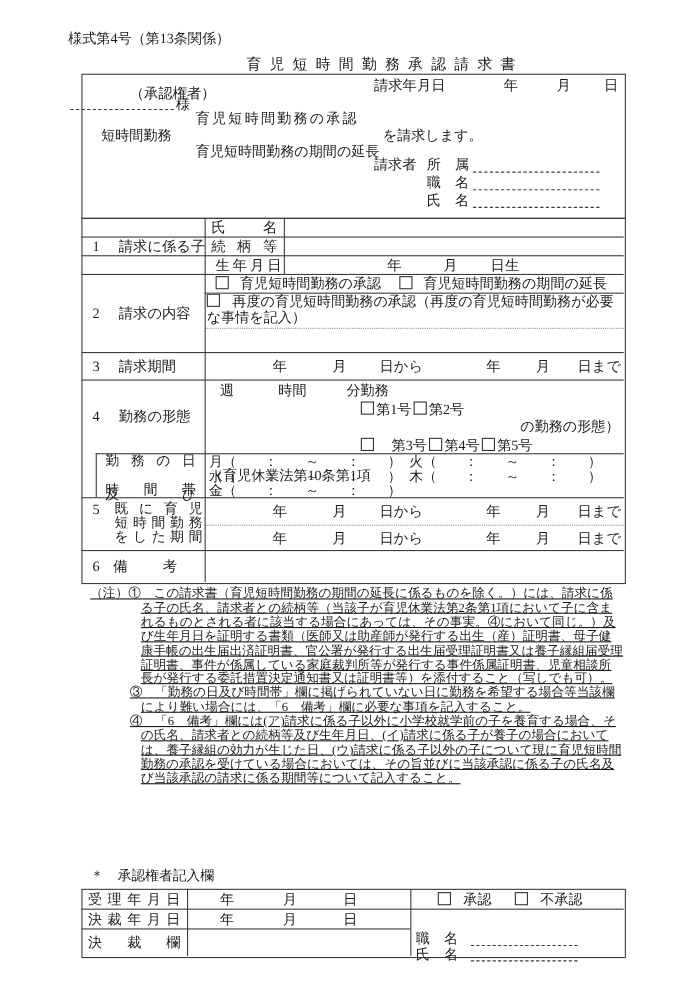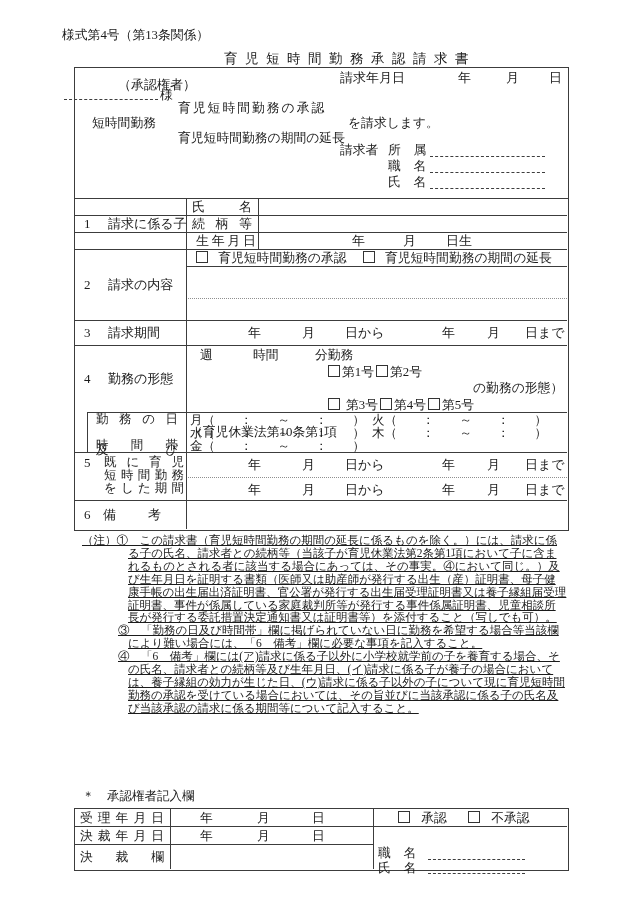--- a/index.html
+++ b/index.html
@@ -84,20 +84,24 @@
   <div class="t" style="left:446px; top:234px;">日生</div>
 
   <div class="t" style="left:84px; top:278px;">2</div>
   <div class="t" style="left:108px; top:278px;">請求の内容</div>
   <div class="t sp13" style="left:196px; top:251px;">
     <span class="cb"></span>
     <span style="margin-left:7px;">育児短時間勤務の承認</span>
     <span class="cb" style="margin-left:13px;"></span>
     <span style="margin-left:7px;">育児短時間勤務の期間の延長</span>
   </div>
+  <div class="w" style="left:188px; top:267px; width:376px; font-size:12.8px; line-height:14.8px;">
+    <span class="cb"></span>
+    <span style="margin-left:8px;"></span><span>再度の育児短時間勤務の承認（再度の育児短時間勤務が必要な事情を記入）</span>
+  </div>
   <div class="fill" style="left:188px; top:300px; width:376px; height:19px;"></div>
 
   <div class="t" style="left:84px; top:326px;">3</div>
   <div class="t" style="left:108px; top:326px;">請求期間</div>
   <div class="t" style="left:248px; top:326px;">年</div>
   <div class="t" style="left:302px; top:326px;">月</div>
   <div class="t" style="left:345px; top:326px;">日から</div>
   <div class="t" style="left:442px; top:326px;">年</div>
   <div class="t" style="left:487px; top:326px;">月</div>
   <div class="t" style="left:525px; top:326px;">日まで</div>
@@ -106,21 +110,21 @@
   <div class="t" style="left:108px; top:372px;">勤務の形態</div>
   <div class="t sp13" style="left:200px; top:348px;">週</div>
   <div class="t sp13" style="left:253px; top:348px;">時間</div>
   <div class="t sp13" style="left:315px; top:348px;">分勤務</div>
   <div class="t sp13" style="left:328px; top:365px;">
     <span class="cb"></span><span style="margin-left:2px;">第1号</span><span class="cb" style="margin-left:2px;"></span><span style="margin-left:2px;">第2号</span>
   </div>
   <div class="t sp13" style="left:190px; top:381px;margin-top:44px;">（育児休業法第10条第1項</div>
   <div class="t sp13" style="left:473px; top:381px;">の勤務の形態）</div>
   <div class="t sp13" style="left:328px; top:398px;">
-    <span class="cb"></span><span style="margin-left:6px;">第3号</span><span class="cb" style="margin-left:2px;"></span><span style="margin-left:2px;">第4号</span><span class="cb" style="margin-left:2px;"></span><span style="margin-left:2px;">第5号</span>
+    <span class="cb"></span><span style="margin-left:16px;">第3号</span><span class="cb" style="margin-left:2px;"></span><span style="margin-left:2px;">第4号</span><span class="cb" style="margin-left:2px;"></span><span style="margin-left:2px;">第5号</span>
   </div>
 
   <div class="jst" style="left:96px; top:413px; width:82px; font-size:12.5px;">勤 務 の 日</div>
   <div class="jst" style="left:96px; top:426px; width:82px; font-size:12.5px;margin-top:18px;">及 び</div>
   <div class="jst" style="left:96px; top:439px; width:82px; font-size:12.5px;">時 間 帯</div>
   <div class="t" style="left:190px; top:413px; font-size:12.5px;"><span>月</span><span>（　　：　　～　　：　　）</span></div>
   <div class="t" style="left:372px; top:413px; font-size:12.5px;"><span>火</span><span>（　　：　　～　　：　　）</span></div>
   <div class="t" style="left:190px; top:426px; font-size:12.5px;"><span>水</span><span>（　　：　　～　　：　　）</span></div>
   <div class="t" style="left:372px; top:426px; font-size:12.5px;"><span>木</span><span>（　　：　　～　　：　　）</span></div>
   <div class="t" style="left:190px; top:439px; font-size:12.5px;"><span>金</span><span>（　　：　　～　　：　　）</span></div>

